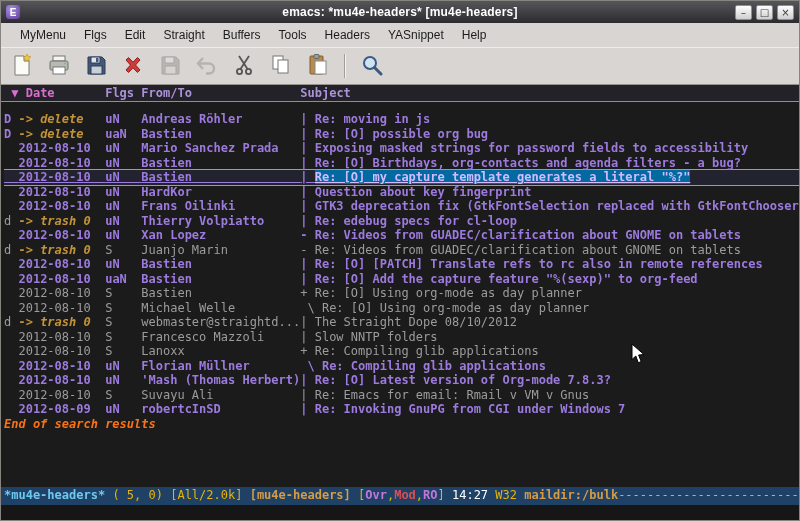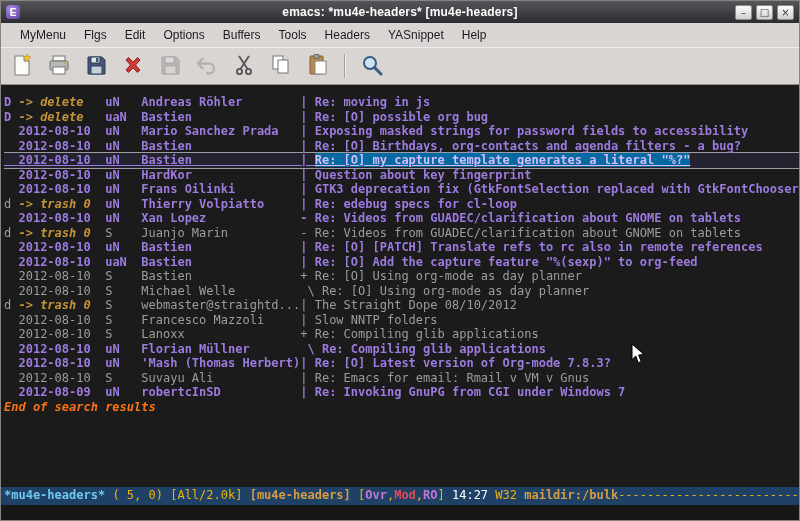--- a/index.html
+++ b/index.html
@@ -68,21 +68,21 @@
     <div class="title-buttons">
         <div class="tbtn">–</div>
         <div class="tbtn">□</div>
         <div class="tbtn">×</div>
       </div>
   </div>
   <div class="menubar">
       <span class="menu-item">MyMenu</span>
       <span class="menu-item">Flgs</span>
       <span class="menu-item">Edit</span>
-      <span class="menu-item">Options</span>
+      <span class="menu-item">Straight</span>
       <span class="menu-item">Buffers</span>
       <span class="menu-item">Tools</span>
       <span class="menu-item">Headers</span>
       <span class="menu-item">YASnippet</span>
       <span class="menu-item">Help</span>
     </div>
   <div class="toolbar">
       <button class="tool-btn">
         <span><svg width="24" height="24" viewBox="0 0 24 24">
             <path d="M5 3h9l5 5v14H5z" fill="#fbfbf8" stroke="#7a7a74"></path>
@@ -147,20 +147,21 @@
       </button>
       <div class="tool-sep"></div>
       <button class="tool-btn">
         <span><svg width="24" height="24" viewBox="0 0 24 24">
             <circle cx="10" cy="10" r="6" fill="#cfe4f2" stroke="#3a5a80" stroke-width="2"></circle>
             <line x1="14.5" y1="14.5" x2="21" y2="21" stroke="#3a5a80" stroke-width="3" stroke-linecap="round"></line>
           </svg></span>
       </button>
     </div>
   <div class="frame">
+    <div class="header-line"> <span class="f-hl-date">▼ Date</span>       <span class="f-hl-col">Flgs</span> <span class="f-hl-col">From/To</span>               <span class="f-hl-col">Subject</span></div>
     <div class="buffer"><div class="row"><span class="f-unread col-prefix">D </span><span class="f-target col-date">-&gt; delete   </span><span class="f-unread col-flags">uN   </span><span class="f-unread col-from">Andreas Röhler        </span><span class="f-unread col-sep">| </span><span class="f-unread col-subject">Re: moving in js</span></div><div class="row"><span class="f-unread col-prefix">D </span><span class="f-target col-date">-&gt; delete   </span><span class="f-unread col-flags">uaN  </span><span class="f-unread col-from">Bastien               </span><span class="f-unread col-sep">| </span><span class="f-unread col-subject">Re: [O] possible org bug</span></div><div class="row"><span class="f-unread col-prefix">  </span><span class="f-unread col-date">2012-08-10  </span><span class="f-unread col-flags">uN   </span><span class="f-unread col-from">Mario Sanchez Prada   </span><span class="f-unread col-sep">| </span><span class="f-unread col-subject">Exposing masked strings for password fields to accessibility</span></div><div class="row"><span class="f-unread col-prefix">  </span><span class="f-unread col-date">2012-08-10  </span><span class="f-unread col-flags">uN   </span><span class="f-unread col-from">Bastien               </span><span class="f-unread col-sep">| </span><span class="f-unread col-subject">Re: [O] Birthdays, org-contacts and agenda filters - a bug?</span></div><div class="row current"><span class="f-unread col-prefix">  </span><span class="f-unread col-date">2012-08-10  </span><span class="f-unread col-flags">uN   </span><span class="f-unread col-from">Bastien               </span><span class="f-unread col-sep">| </span><span class="f-unread col-subject">Re: [O] my capture template generates a literal "%?"</span></div><div class="row"><span class="f-unread col-prefix">  </span><span class="f-unread col-date">2012-08-10  </span><span class="f-unread col-flags">uN   </span><span class="f-unread col-from">HardKor               </span><span class="f-unread col-sep">| </span><span class="f-unread col-subject">Question about key fingerprint</span></div><div class="row"><span class="f-unread col-prefix">  </span><span class="f-unread col-date">2012-08-10  </span><span class="f-unread col-flags">uN   </span><span class="f-unread col-from">Frans Oilinki         </span><span class="f-unread col-sep">| </span><span class="f-unread col-subject">GTK3 deprecation fix (GtkFontSelection replaced with GtkFontChooser)</span></div><div class="row"><span class="f-read col-prefix">d </span><span class="f-target col-date">-&gt; trash 0  </span><span class="f-unread col-flags">uN   </span><span class="f-unread col-from">Thierry Volpiatto     </span><span class="f-unread col-sep">| </span><span class="f-unread col-subject">Re: edebug specs for cl-loop</span></div><div class="row"><span class="f-unread col-prefix">  </span><span class="f-unread col-date">2012-08-10  </span><span class="f-unread col-flags">uN   </span><span class="f-unread col-from">Xan Lopez             </span><span class="f-unread col-sep">- </span><span class="f-unread col-subject">Re: Videos from GUADEC/clarification about GNOME on tablets</span></div><div class="row"><span class="f-read col-prefix">d </span><span class="f-target col-date">-&gt; trash 0  </span><span class="f-read col-flags">S    </span><span class="f-read col-from">Juanjo Marin          </span><span class="f-read col-sep">- </span><span class="f-read col-subject">Re: Videos from GUADEC/clarification about GNOME on tablets</span></div><div class="row"><span class="f-unread col-prefix">  </span><span class="f-unread col-date">2012-08-10  </span><span class="f-unread col-flags">uN   </span><span class="f-unread col-from">Bastien               </span><span class="f-unread col-sep">| </span><span class="f-unread col-subject">Re: [O] [PATCH] Translate refs to rc also in remote references</span></div><div class="row"><span class="f-unread col-prefix">  </span><span class="f-unread col-date">2012-08-10  </span><span class="f-unread col-flags">uaN  </span><span class="f-unread col-from">Bastien               </span><span class="f-unread col-sep">| </span><span class="f-unread col-subject">Re: [O] Add the capture feature "%(sexp)" to org-feed</span></div><div class="row"><span class="f-read col-prefix">  </span><span class="f-read col-date">2012-08-10  </span><span class="f-read col-flags">S    </span><span class="f-read col-from">Bastien               </span><span class="f-read col-sep">+ </span><span class="f-read col-subject">Re: [O] Using org-mode as day planner</span></div><div class="row"><span class="f-read col-prefix">  </span><span class="f-read col-date">2012-08-10  </span><span class="f-read col-flags">S    </span><span class="f-read col-from">Michael Welle         </span><span class="f-read col-sep"> \ </span><span class="f-read col-subject">Re: [O] Using org-mode as day planner</span></div><div class="row"><span class="f-read col-prefix">d </span><span class="f-target col-date">-&gt; trash 0  </span><span class="f-read col-flags">S    </span><span class="f-read col-from">webmaster@straightd...</span><span class="f-read col-sep">| </span><span class="f-read col-subject">The Straight Dope 08/10/2012</span></div><div class="row"><span class="f-read col-prefix">  </span><span class="f-read col-date">2012-08-10  </span><span class="f-read col-flags">S    </span><span class="f-read col-from">Francesco Mazzoli     </span><span class="f-read col-sep">| </span><span class="f-read col-subject">Slow NNTP folders</span></div><div class="row"><span class="f-read col-prefix">  </span><span class="f-read col-date">2012-08-10  </span><span class="f-read col-flags">S    </span><span class="f-read col-from">Lanoxx                </span><span class="f-read col-sep">+ </span><span class="f-read col-subject">Re: Compiling glib applications</span></div><div class="row"><span class="f-unread col-prefix">  </span><span class="f-unread col-date">2012-08-10  </span><span class="f-unread col-flags">uN   </span><span class="f-unread col-from">Florian Müllner       </span><span class="f-unread col-sep"> \ </span><span class="f-unread col-subject">Re: Compiling glib applications</span></div><div class="row"><span class="f-unread col-prefix">  </span><span class="f-unread col-date">2012-08-10  </span><span class="f-unread col-flags">uN   </span><span class="f-unread col-from">'Mash (Thomas Herbert)</span><span class="f-unread col-sep">| </span><span class="f-unread col-subject">Re: [O] Latest version of Org-mode 7.8.3?</span></div><div class="row"><span class="f-read col-prefix">  </span><span class="f-read col-date">2012-08-10  </span><span class="f-read col-flags">S    </span><span class="f-read col-from">Suvayu Ali            </span><span class="f-read col-sep">| </span><span class="f-read col-subject">Re: Emacs for email: Rmail v VM v Gnus</span></div><div class="row"><span class="f-unread col-prefix">  </span><span class="f-unread col-date">2012-08-09  </span><span class="f-unread col-flags">uN   </span><span class="f-unread col-from">robertcInSD           </span><span class="f-unread col-sep">| </span><span class="f-unread col-subject">Re: Invoking GnuPG from CGI under Windows 7</span></div><div class="end-marker">End of search results</div></div>
     <div class="modeline"><span class="ml-buffer">*mu4e-headers*</span><span class="ml-plain"> ( 5, 0) </span><span class="ml-plain">[All/2.0k] </span><span class="ml-major">[mu4e-headers] </span><span class="ml-plain">[</span><span class="ml-ovr">Ovr</span><span class="ml-plain">,</span><span class="ml-mod">Mod</span><span class="ml-plain">,</span><span class="ml-ro">RO</span><span class="ml-plain">] </span><span class="ml-time">14:27 </span><span class="ml-plain">W32 </span><span class="ml-dir">maildir:/bulk</span><span class="ml-plain">--------------------------------------</span></div>
     <div class="echo"></div>
   </div>
   <svg class="mouse-cursor" width="14" height="21" viewBox="0 0 14 21" style="left: 630px; top: 342px;">
     <path d="M1 1 L1 16.5 L4.8 13 L7.3 19.8 L10.2 18.6 L7.6 12 L13 11.6 Z" fill="#ffffff" stroke="#000000"></path>
   </svg>
 </div>
 
 </body></html>

